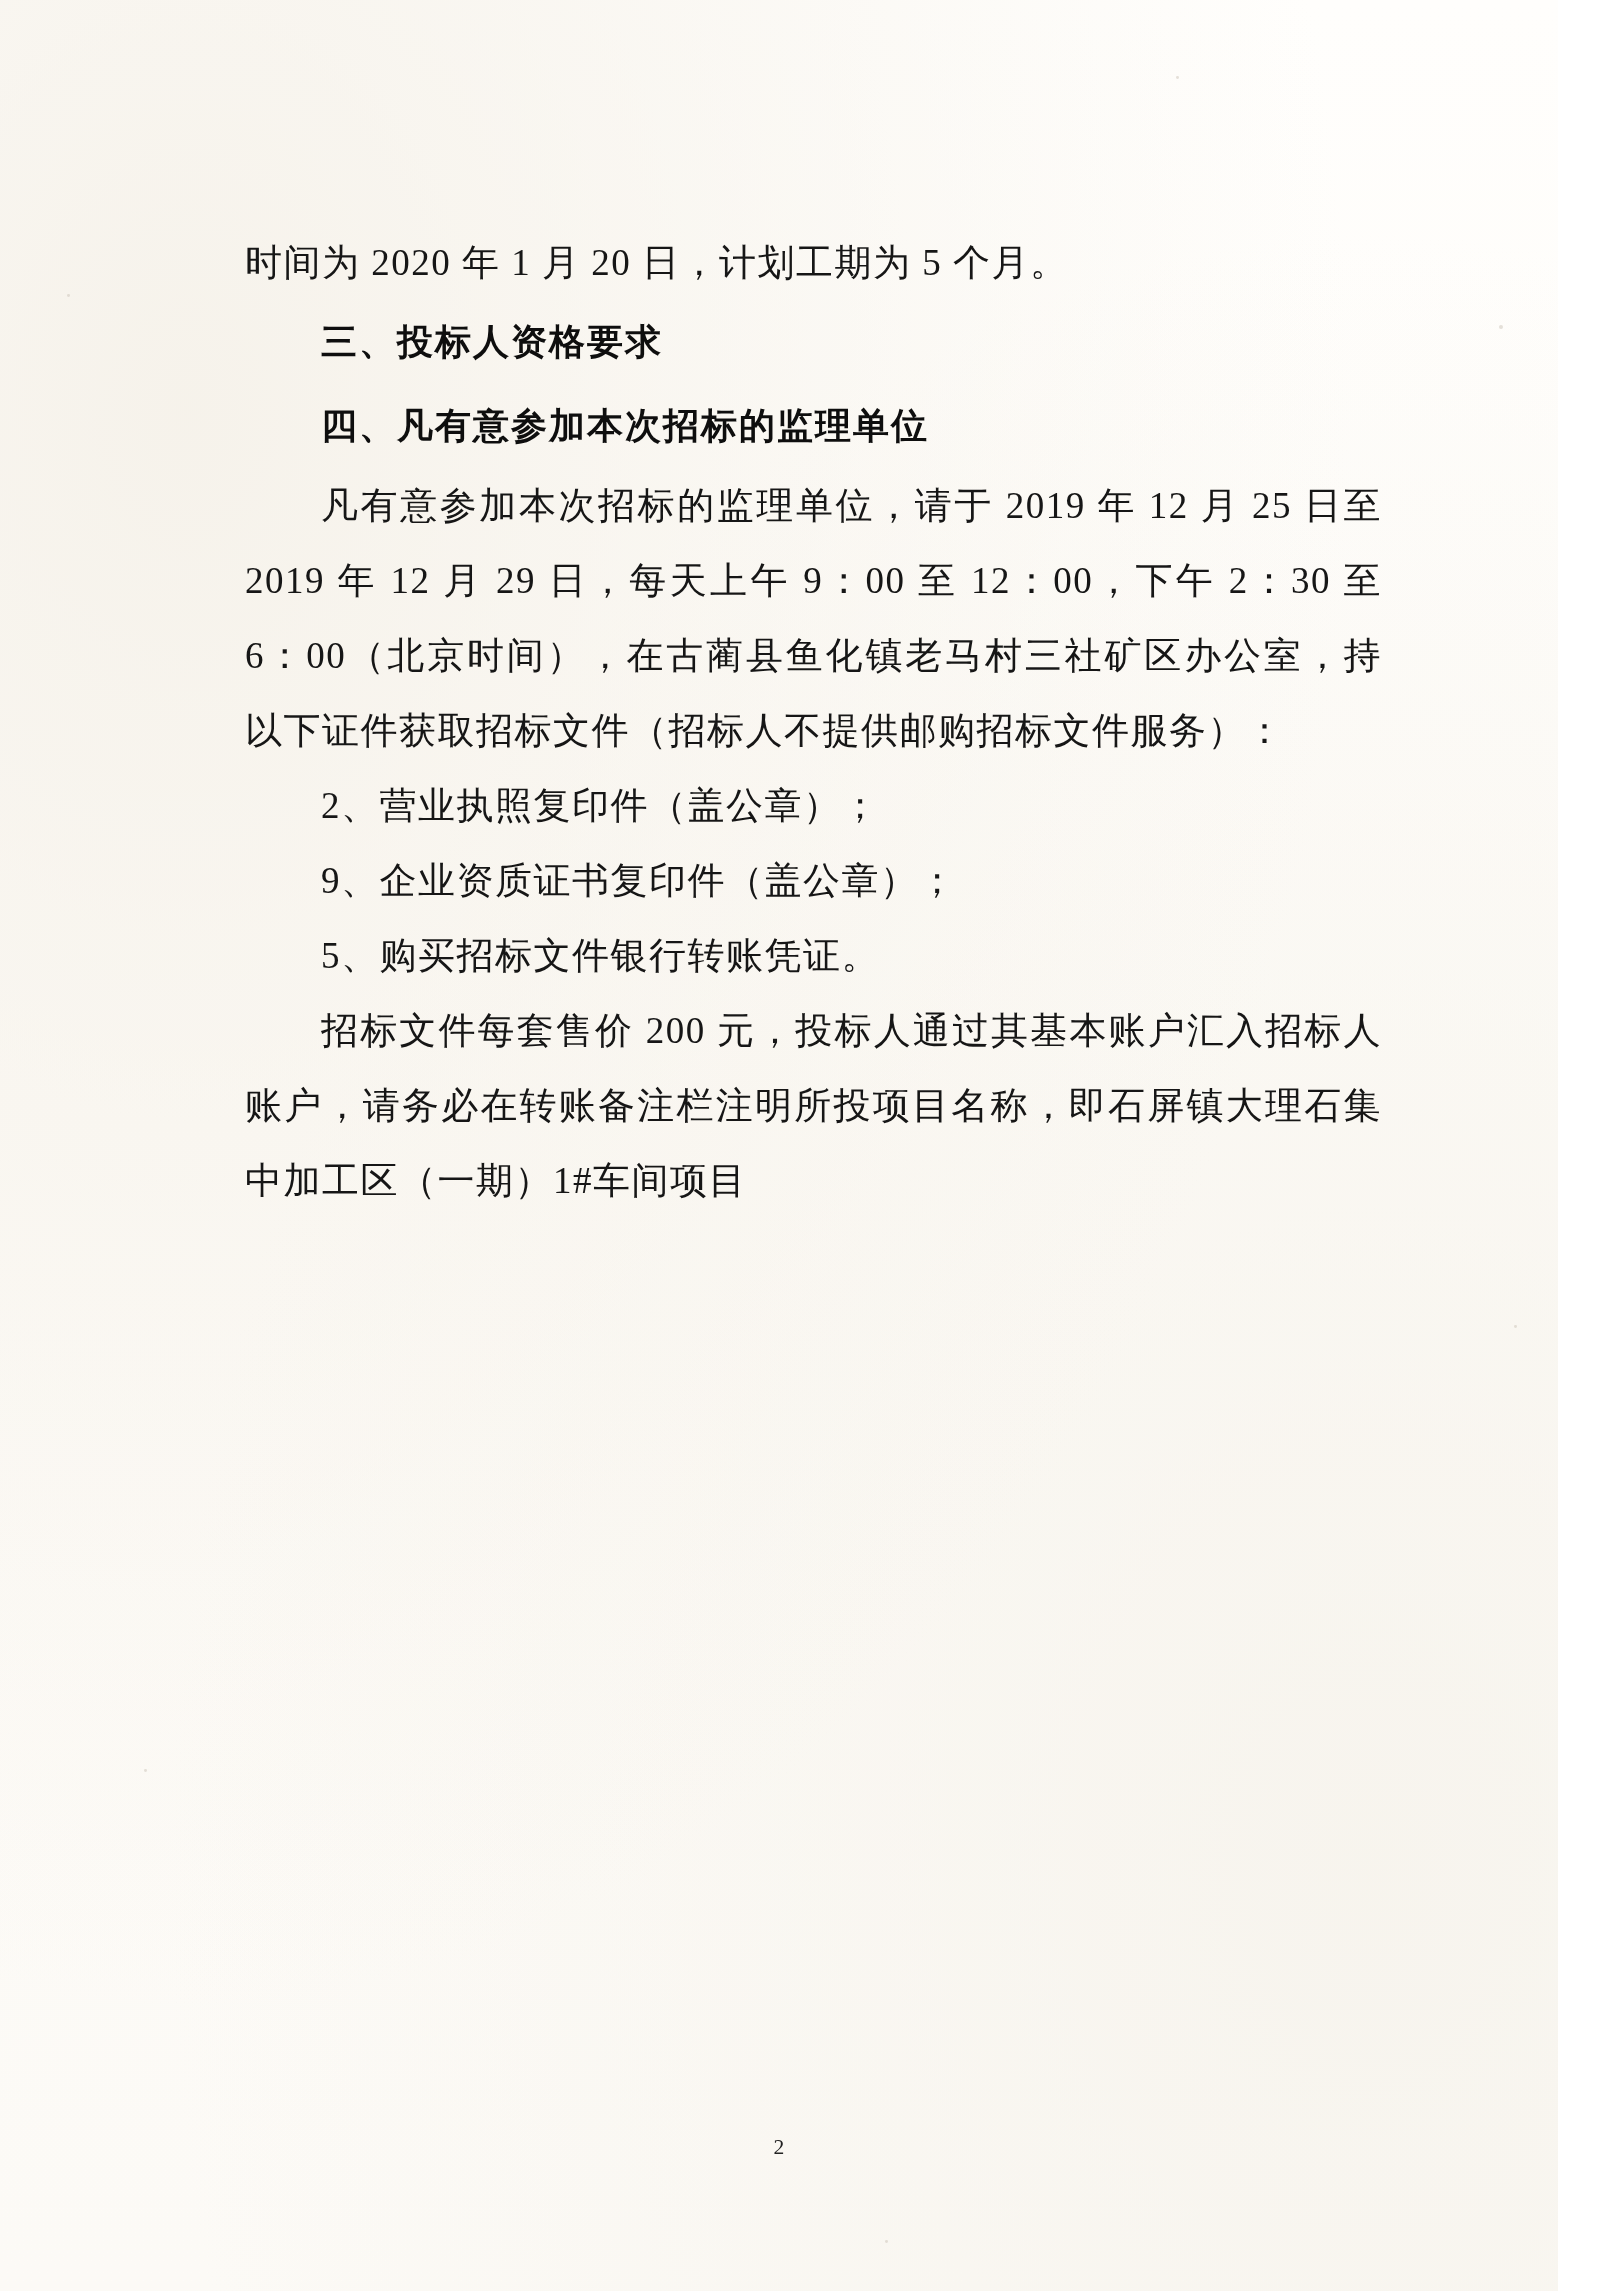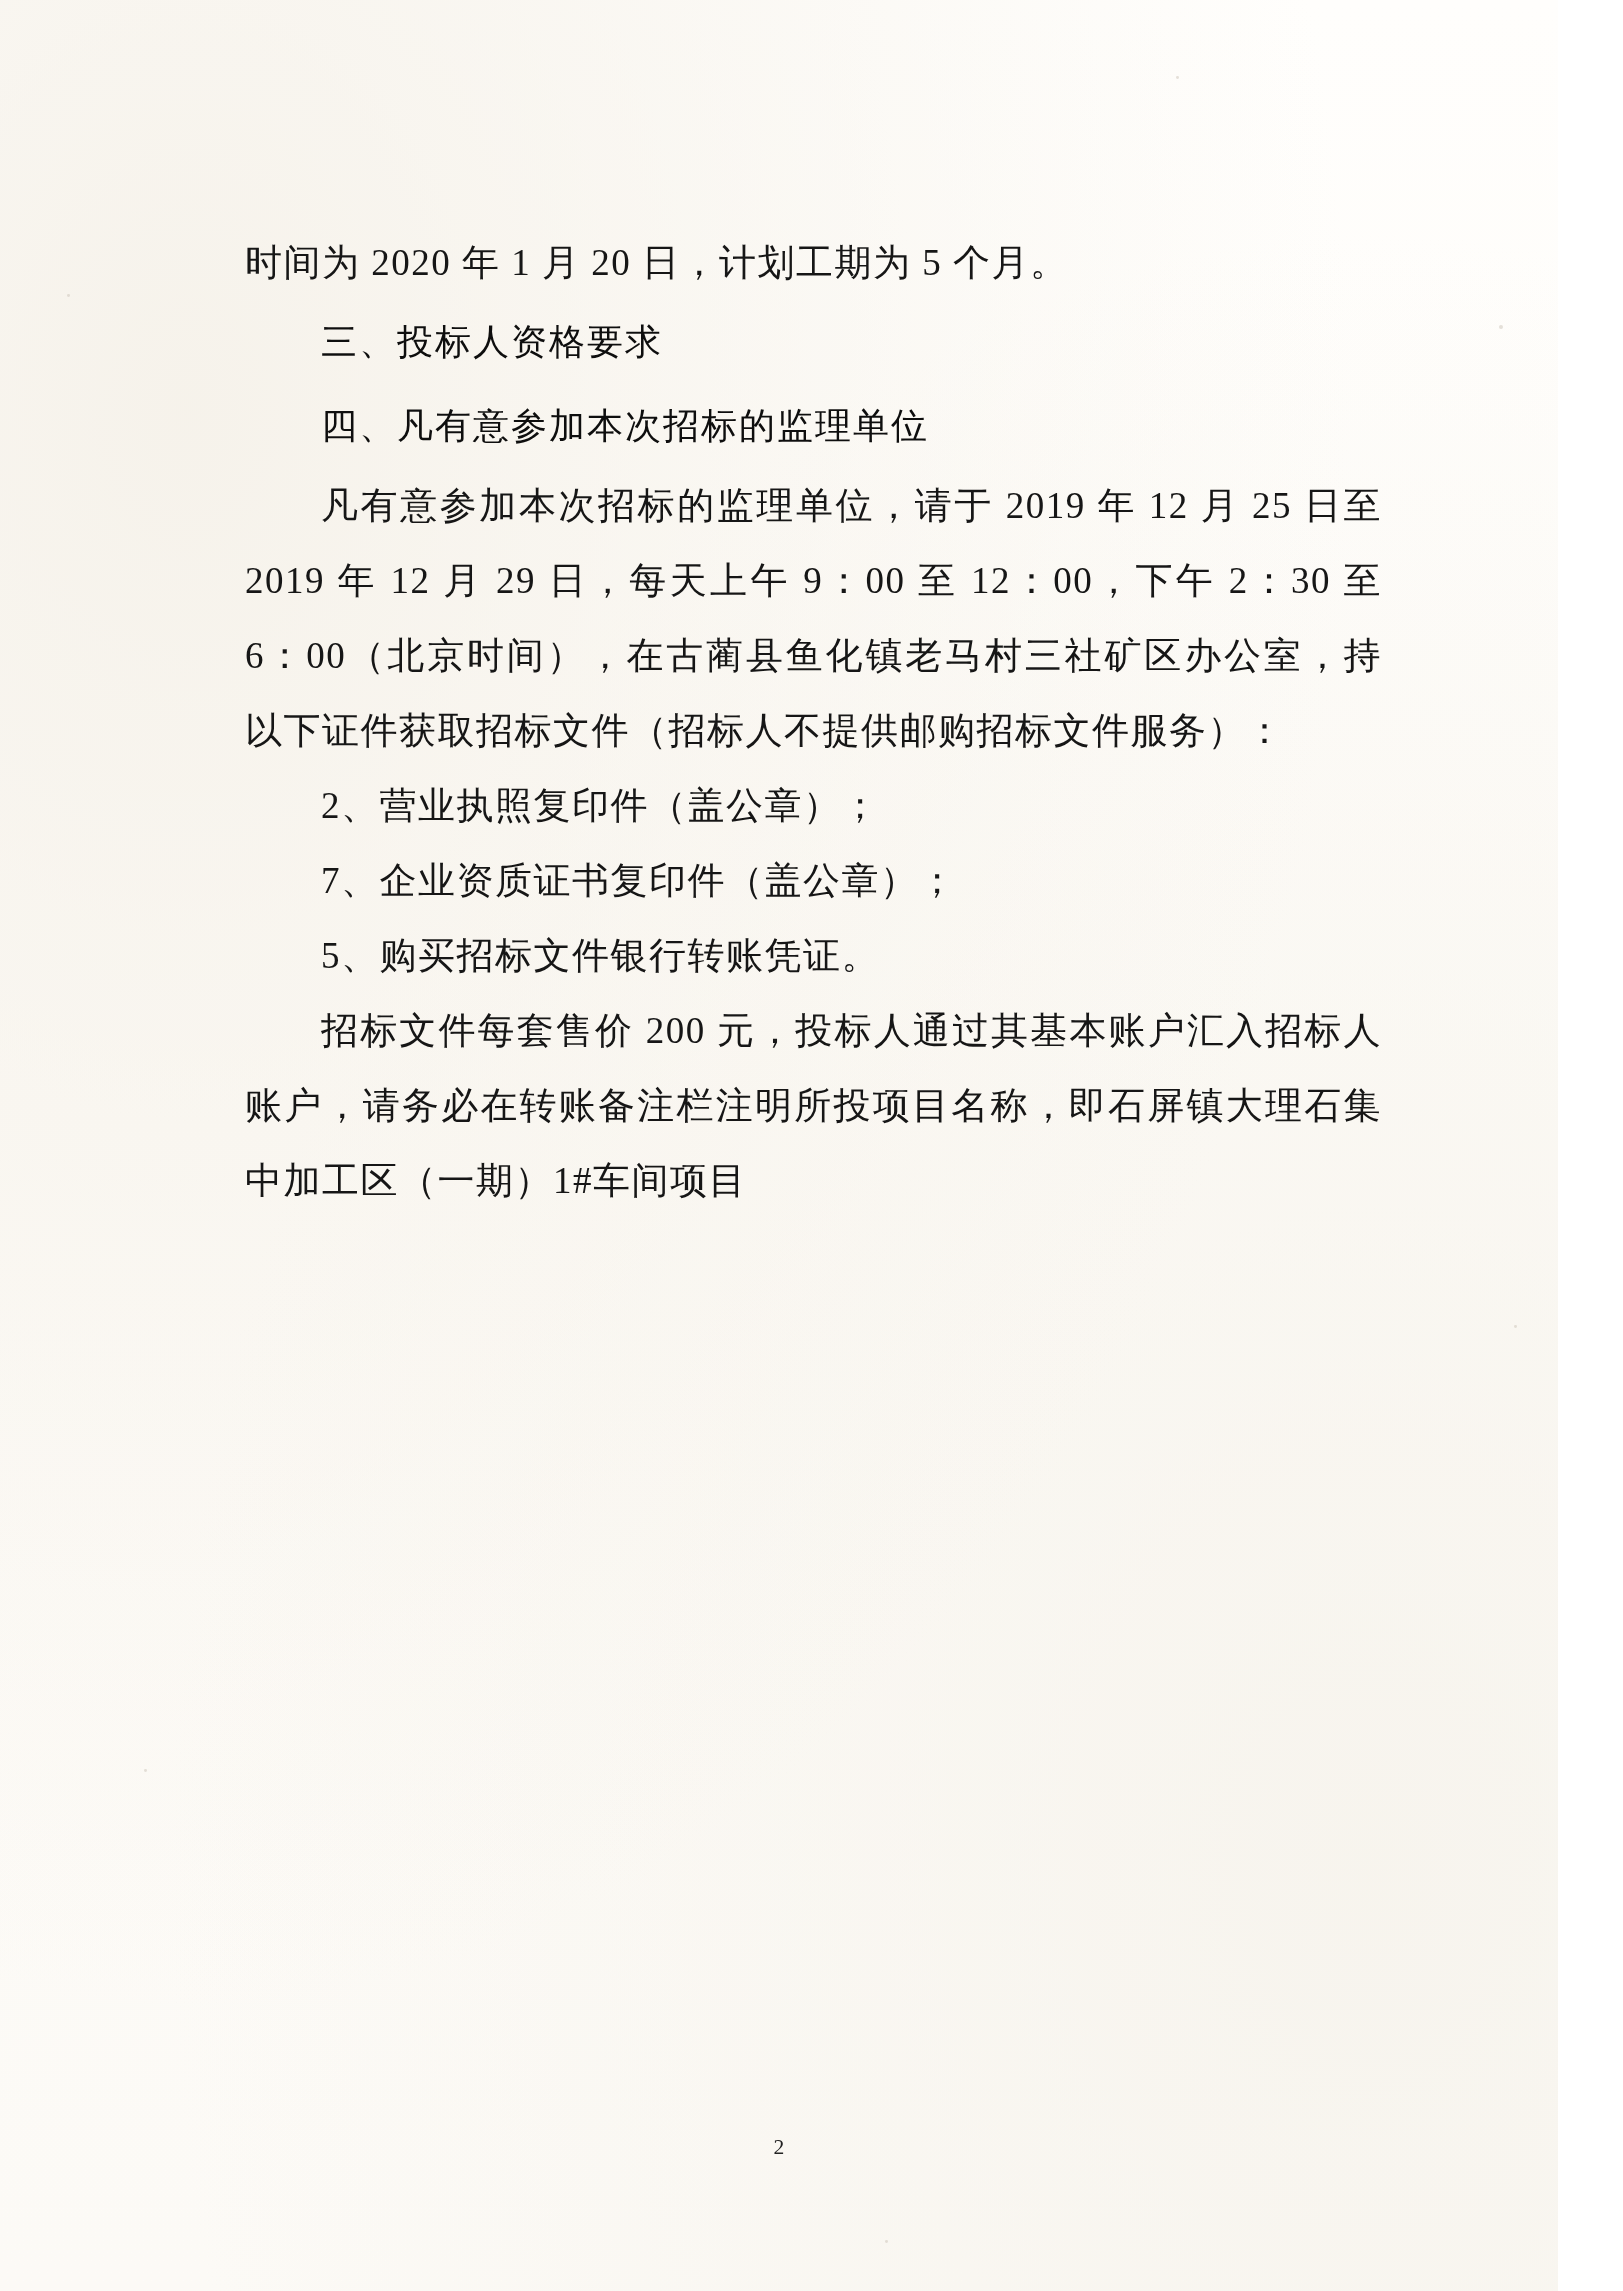--- a/index.html
+++ b/index.html
@@ -52,21 +52,21 @@
     color: #161616;
     text-align: justify;
     text-justify: inter-ideograph;
     white-space: pre-wrap;
   }
   p.indent {
     text-indent: 76px;
   }
   p.heading {
     font-family: "DejaVu Sans", "Liberation Sans", sans-serif;
-    font-weight: normal;
+    font-weight: bold;
     font-size: 36px;
     line-height: 84px;
     letter-spacing: 2px;
     text-indent: 76px;
     margin: 0;
     color: #0e0e0e;
   }
   p.item {
     text-indent: 76px;
   }
@@ -102,21 +102,21 @@
     <p class="line blk">时间为 2020 年 1 月 20 日，计划工期为 5 个月。</p>
 
     <p class="heading">三、投标人资格要求</p>
 
 
     <p class="heading">四、凡有意参加本次招标的监理单位</p>
 
     <p class="line indent">凡有意参加本次招标的监理单位，请于 2019 年 12 月 25 日至 2019 年 12 月 29 日，每天上午 9：00 至 12：00，下午 2：30 至 6：00（北京时间），在古蔺县鱼化镇老马村三社矿区办公室，持以下证件获取招标文件（招标人不提供邮购招标文件服务）：</p>
 
     <p class="line item">2、营业执照复印件（盖公章）；</p>
-    <p class="line item">7、企业资质证书复印件（盖公章）；</p>
+    <p class="line item">9、企业资质证书复印件（盖公章）；</p>
     <p class="line item">5、购买招标文件银行转账凭证。</p>
 
     <p class="line indent">招标文件每套售价 200 元，投标人通过其基本账户汇入招标人账户，请务必在转账备注栏注明所投项目名称，即石屏镇大理石集中加工区（一期）1#车间项目</p>
 
   </div>
 
   <div class="footer-num">2</div>
 </div>
 
 

